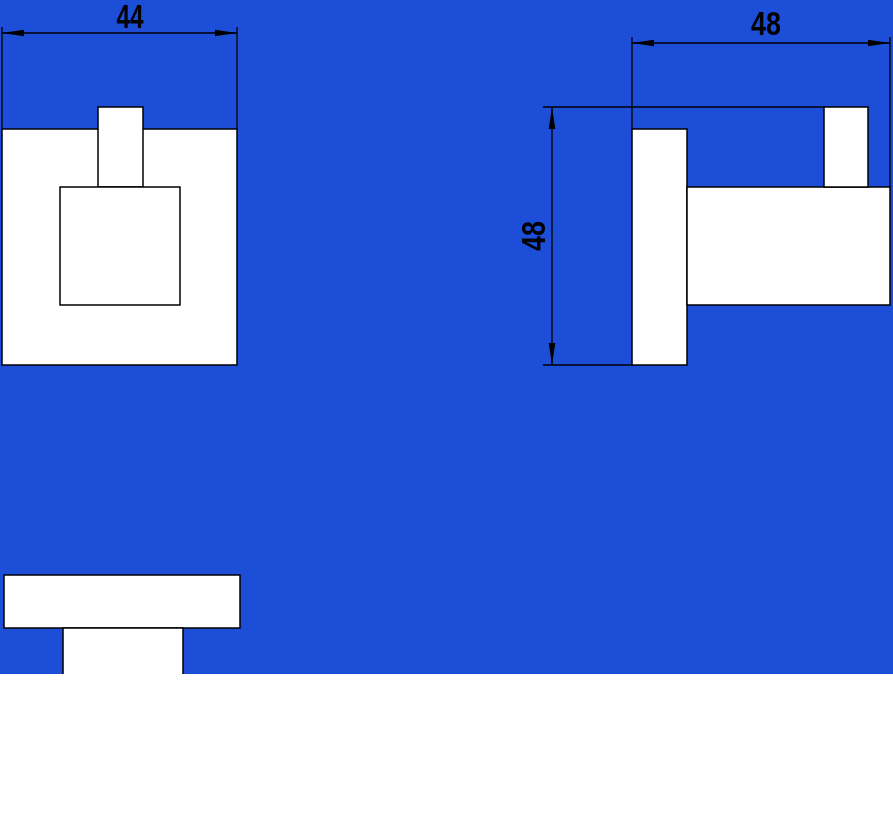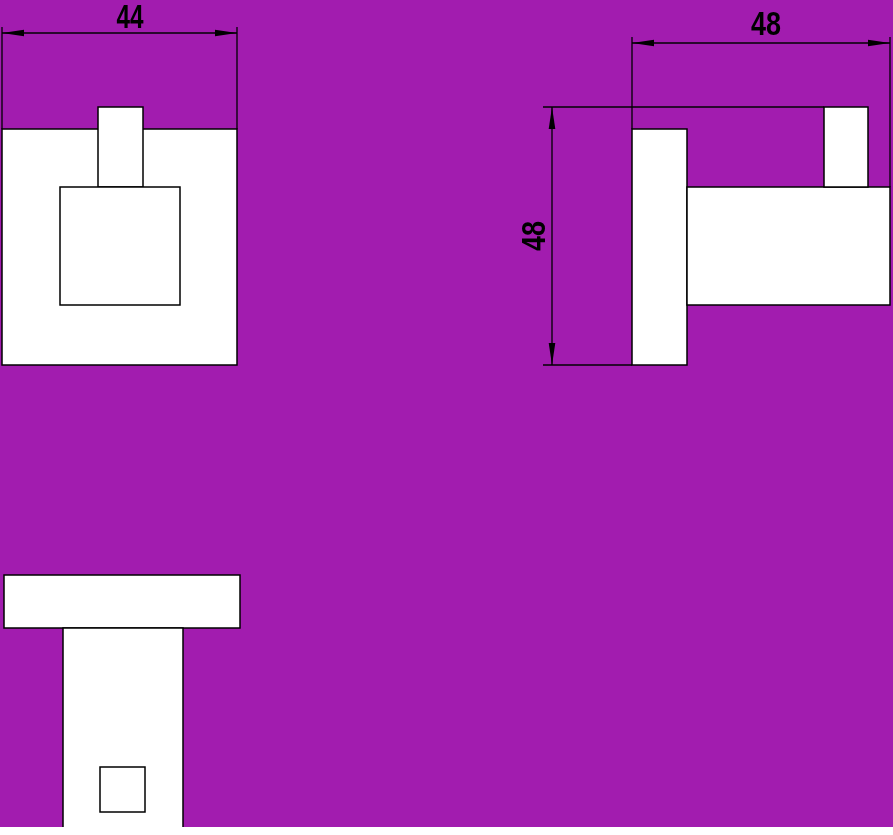--- a/index.html
+++ b/index.html
@@ -3,22 +3,22 @@
 <meta charset="utf-8">
 <style>
   html, body {
     margin: 0;
     padding: 0;
     background: #ffffff;
   }
   .page {
     position: relative;
     width: 893px;
-    height: 827px;
-    background: #a21caf;
+    height: 674px;
+    background: #1d4ed8;
     overflow: hidden;
   }
   svg {
     display: block;
   }
   .obj-line {
     fill: #ffffff;
     stroke: #000000;
     stroke-width: 1.5;
   }

